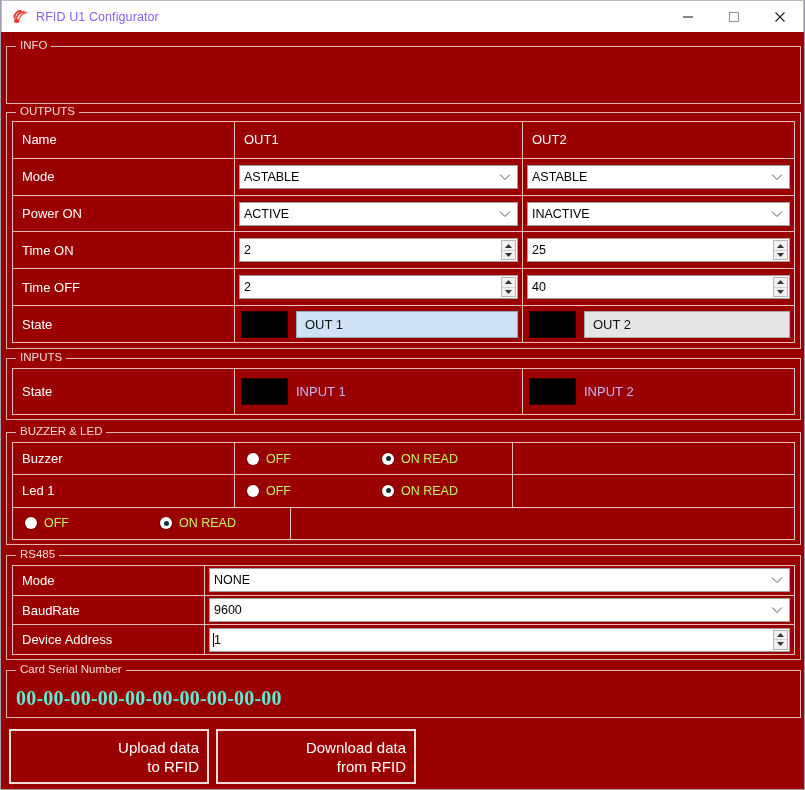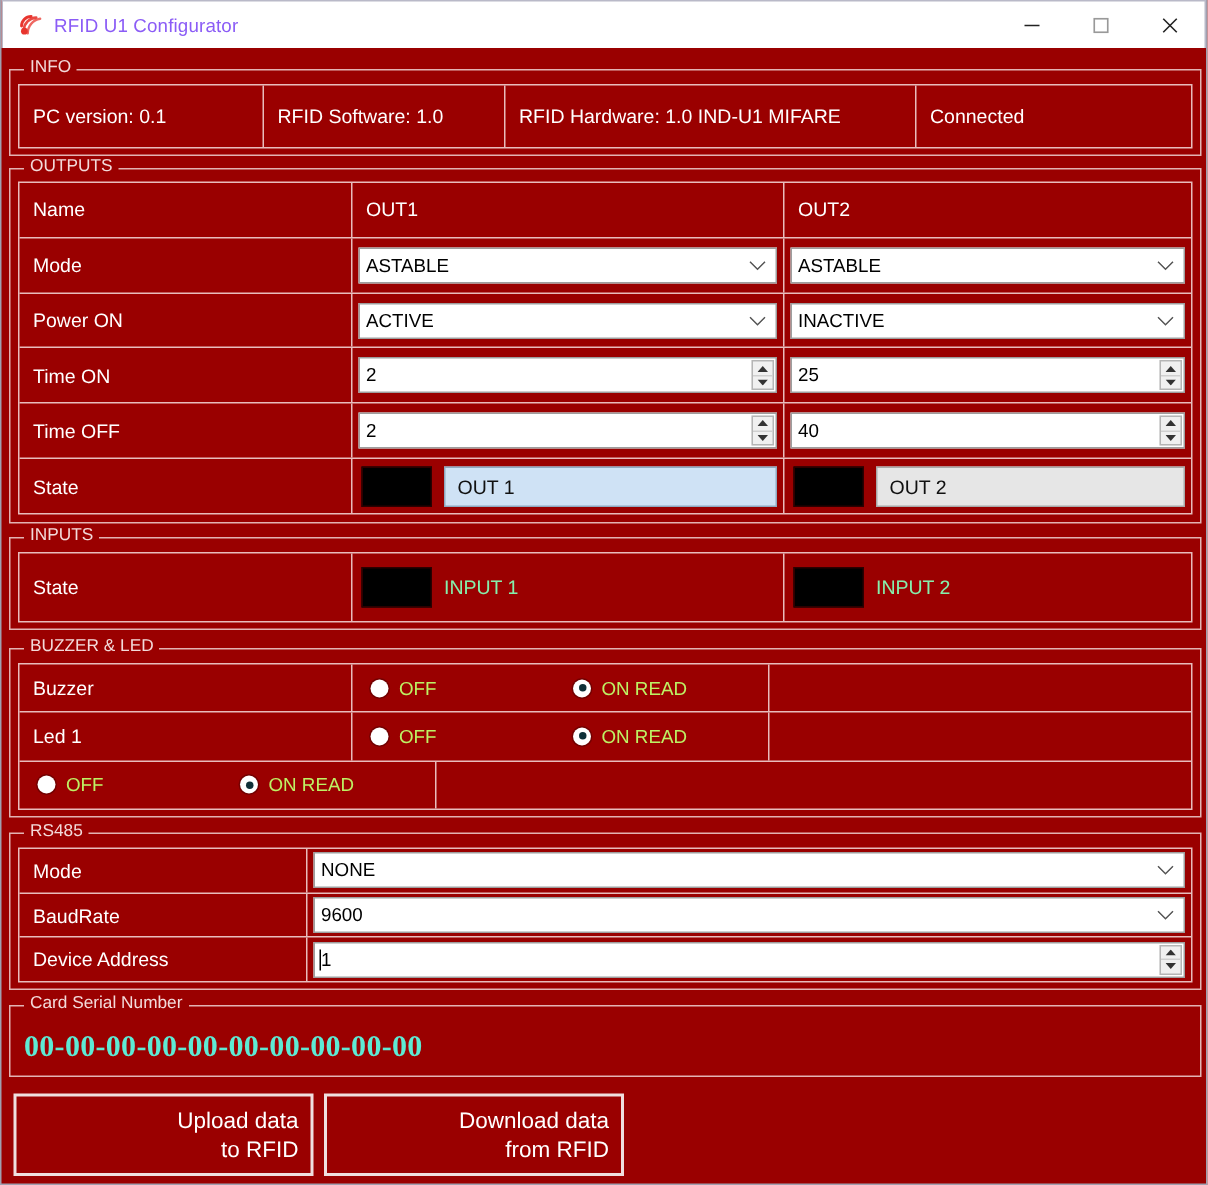--- a/index.html
+++ b/index.html
@@ -194,21 +194,21 @@
     border: 1px solid #9bb0c4;
     box-sizing: border-box;
     display: flex;
     align-items: center;
     padding-left: 8px;
     font-size: 13px;
     color: #111111;
   }
   .statebox.blue { background: #cfe2f5; border-color: #8fa9c0; }
   .statebox.gray { background: #e6e6e6; border-color: #a9a9a9; }
-  .plainlabel { font-size: 13px; color: #86efac; }
+  .plainlabel { font-size: 13px; color: #c4b5fd; }
 
   .radiowrap {
     display: flex;
     align-items: center;
     flex: none;
   }
   .radio {
     width: 12px;
     height: 12px;
     border-radius: 50%;
@@ -283,28 +283,20 @@
         <svg width="12" height="12" viewBox="0 0 12 12">
           <line x1="1.5" y1="1.5" x2="10.5" y2="10.5" stroke="#222" stroke-width="1.1"></line>
           <line x1="10.5" y1="1.5" x2="1.5" y2="10.5" stroke="#222" stroke-width="1.1"></line>
         </svg>
       </div>
     </div>
   </div>
 
   <div class="group" style="left:5px; top:46px; width:795px; height:58px;">
     <span class="legend">INFO</span>
-    <div class="grid" style="top:9px; bottom:4px;">
-      <div class="grow">
-        <div class="gcell" style="width:163px;flex:none;">PC version: 0.1</div>
-        <div class="gcell" style="width:161px;flex:none;">RFID Software: 1.0</div>
-        <div class="gcell" style="width:274px;flex:none;">RFID Hardware: 1.0 IND-U1 MIFARE</div>
-        <div class="gcell c2">Connected</div>
-      </div>
-    </div>
   </div>
 
   <div class="group" style="left:5px; top:112px; width:795px; height:237px;">
     <span class="legend">OUTPUTS</span>
     <div class="grid">
 
       <div class="grow">
         <div class="gcell c0">Name</div>
         <div class="gcell c1">OUT1</div>
         <div class="gcell c2">OUT2</div>

